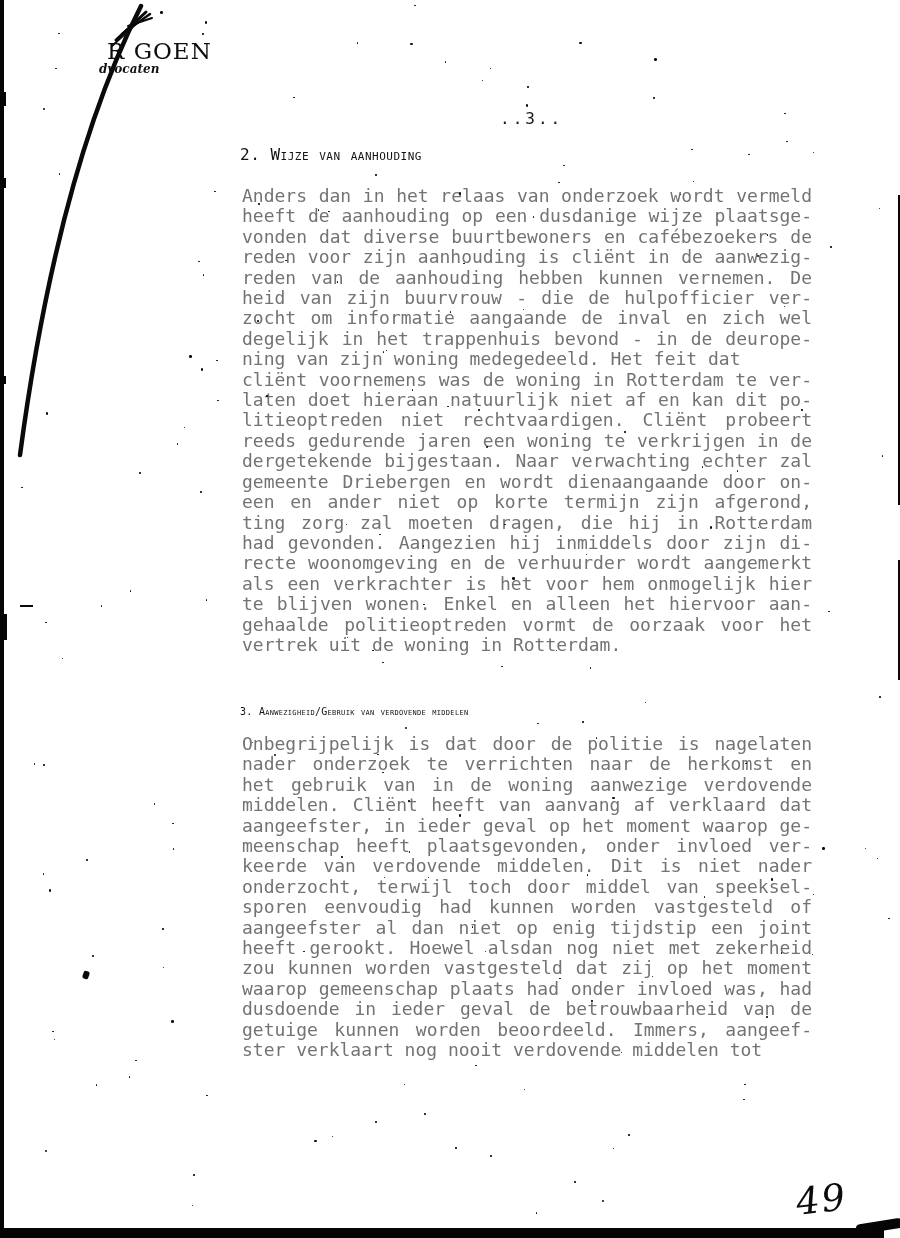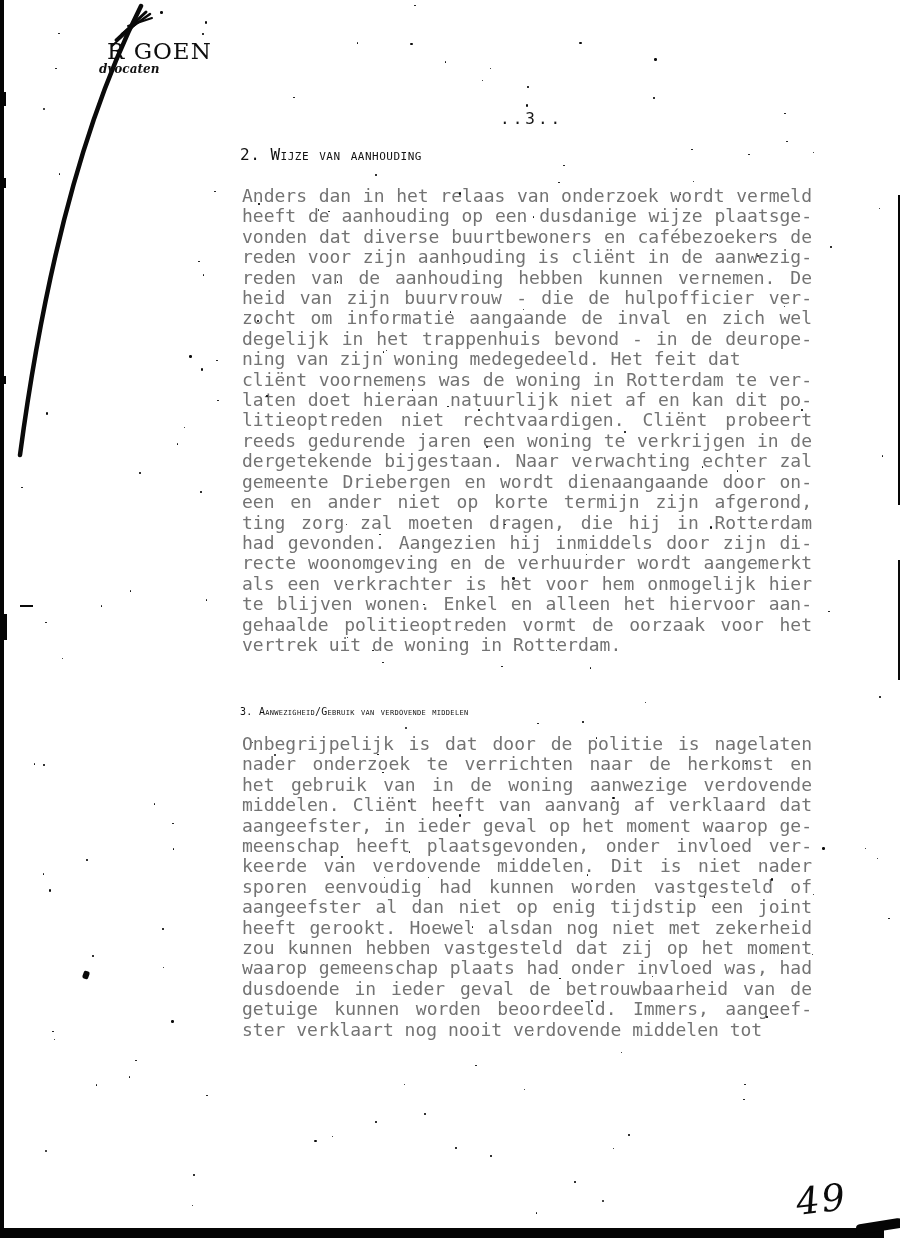--- a/index.html
+++ b/index.html
@@ -117,24 +117,25 @@
 
   <div class="heading h-sec3">3. Aanwezigheid/Gebruik van verdovende middelen</div>
   <div class="para para-2">
       <div class="line">Onbegrijpelijk is dat door de politie is nagelaten</div>
       <div class="line">nader onderzoek te verrichten naar de herkomst en</div>
       <div class="line">het gebruik van in de woning aanwezige verdovende</div>
       <div class="line">middelen. Cliënt heeft van aanvang af verklaard dat</div>
       <div class="line">aangeefster, in ieder geval op het moment waarop ge-</div>
       <div class="line">meenschap heeft plaatsgevonden, onder invloed ver-</div>
       <div class="line">keerde van verdovende middelen. Dit is niet nader</div>
+      <div class="line">onderzocht, terwijl toch door middel van speeksel-</div>
       <div class="line">sporen eenvoudig had kunnen worden vastgesteld of</div>
       <div class="line">aangeefster al dan niet op enig tijdstip een joint</div>
       <div class="line">heeft gerookt. Hoewel alsdan nog niet met zekerheid</div>
-      <div class="line">zou kunnen hebben vastgesteld dat zij op het moment</div>
+      <div class="line">zou kunnen worden vastgesteld dat zij op het moment</div>
       <div class="line">waarop gemeenschap plaats had onder invloed was, had</div>
       <div class="line">dusdoende in ieder geval de betrouwbaarheid van de</div>
       <div class="line">getuige kunnen worden beoordeeld. Immers, aangeef-</div>
       <div class="line short">ster verklaart nog nooit verdovende middelen tot</div>
     </div>
 
   <div class="dash-mark"></div>
   <div class="ink-blot"></div>
 
   <div class="pnum-hand">49</div>

